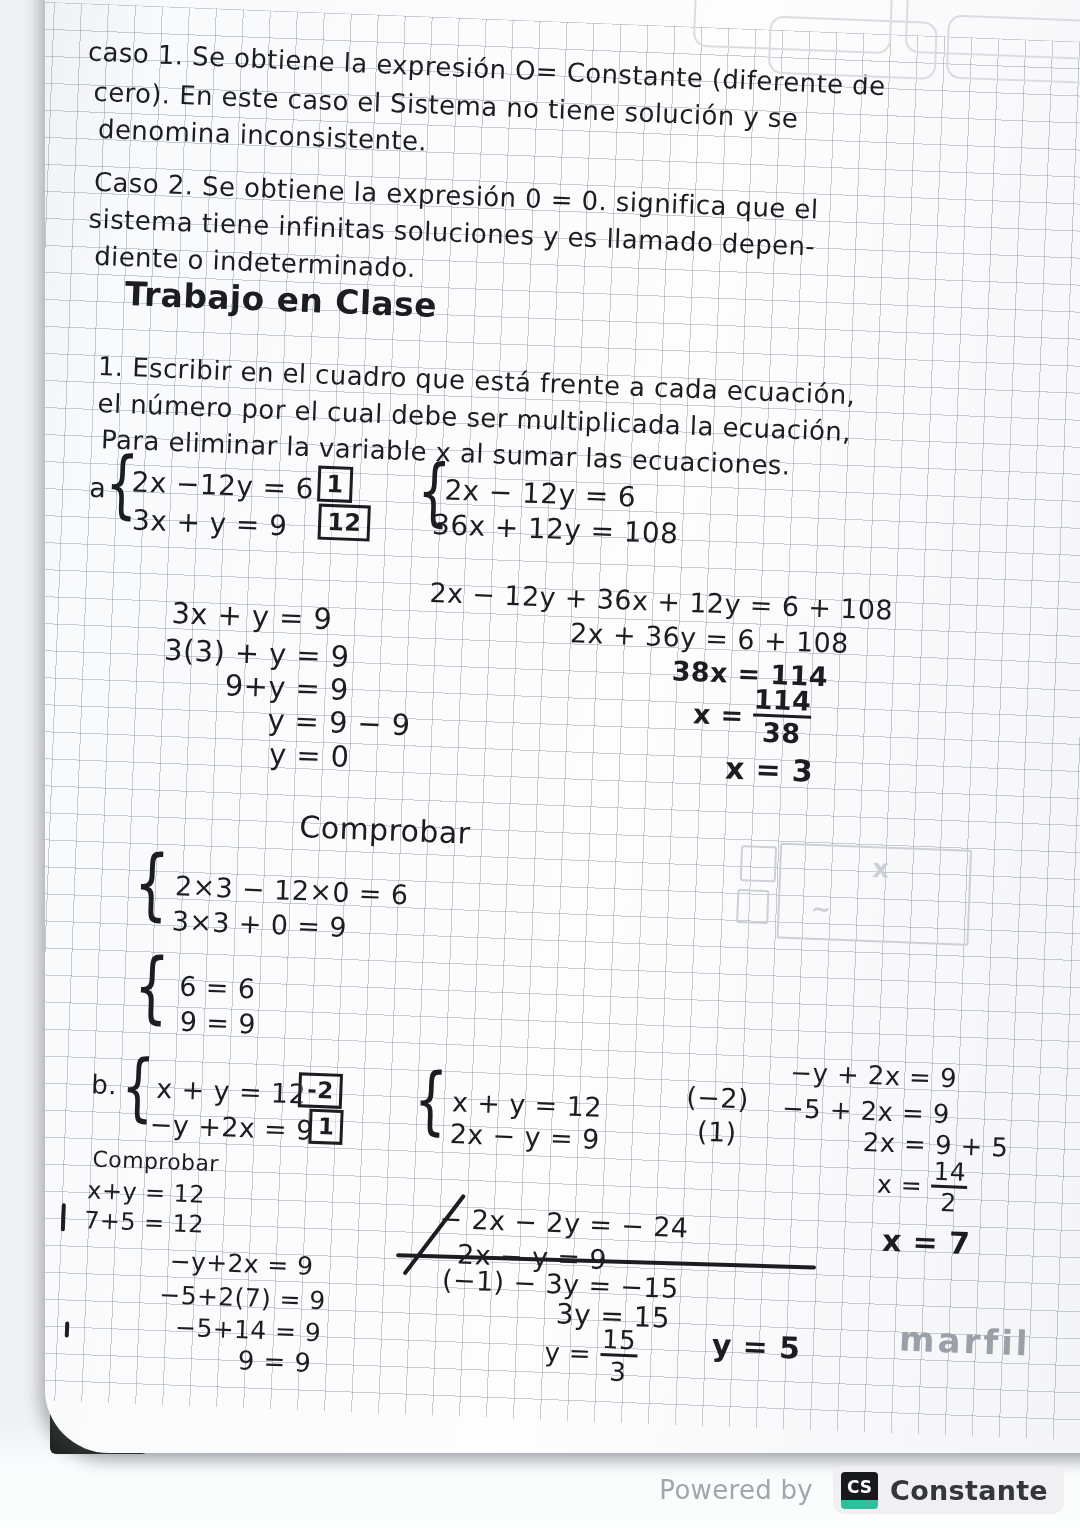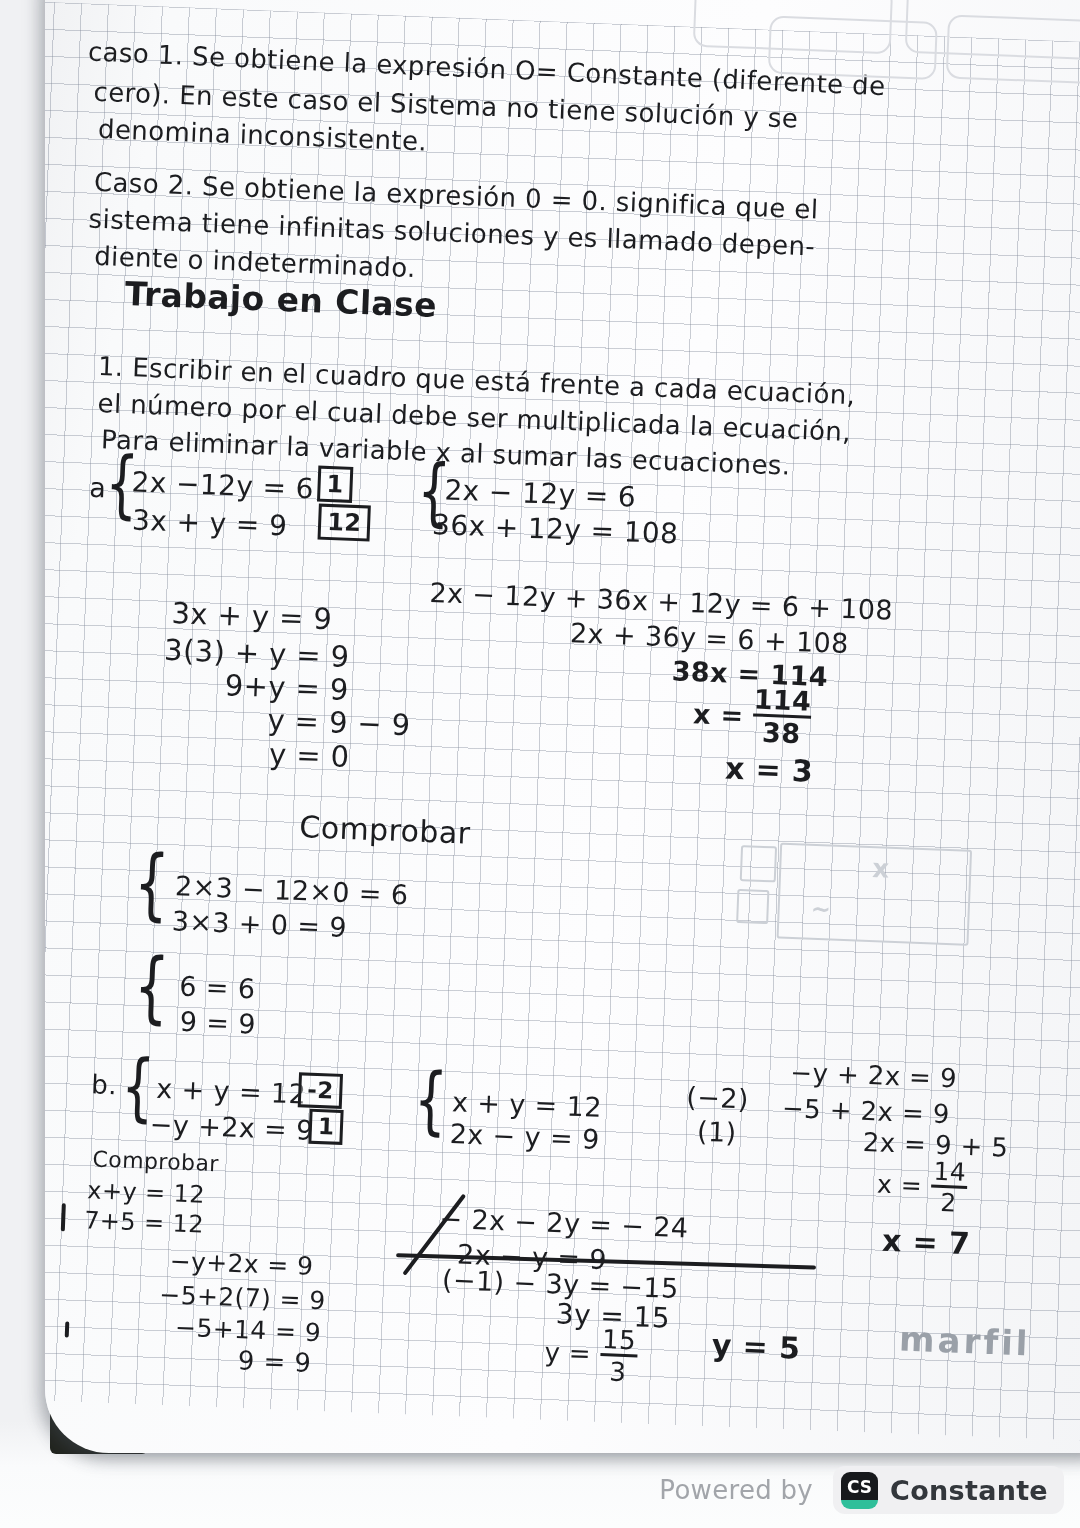--- a/index.html
+++ b/index.html
@@ -35,21 +35,21 @@
   .t-tick{background:var(--ink);width:4px;border-radius:2px;}
   .t-gbox{border:2px solid #ccd0d6;border-radius:3px;}
   .t-gr{border:2px solid #dadce1;border-radius:14px;}
   .t-ghost{color:#ccd0d6;font-weight:bold;}
   .wm{color:#9aa0a8;font-weight:bold;letter-spacing:3px;}
   .footer{position:absolute;top:1466px;right:16px;display:flex;align-items:center;
           gap:20px;z-index:3;}
   .powered{color:#a2a5aa;font-size:26px;letter-spacing:.3px;margin-left:20px;}
   .pill{display:flex;align-items:center;gap:12px;background:#f0f0f2;border-radius:12px;
         padding:5px 16px 5px 8px;height:48px;}
-  .cslogo{width:37px;height:37px;border-radius:9px;display:flex;align-items:center;
+  .cslogo{width:37px;height:37px;border-radius:4px;display:flex;align-items:center;
           justify-content:center;color:#fff;font-size:17px;font-weight:bold;
           background:linear-gradient(180deg,#17191c 0 76%, #2fbf9a 76% 100%);}
   .cslogo span{margin-top:-6px;}
   .brand{color:#33373c;font-size:27px;font-weight:bold;letter-spacing:.3px;}
 </style>
 </head>
 <body>
 
 <div class="scene">
   <div class="desk-corner"></div>

